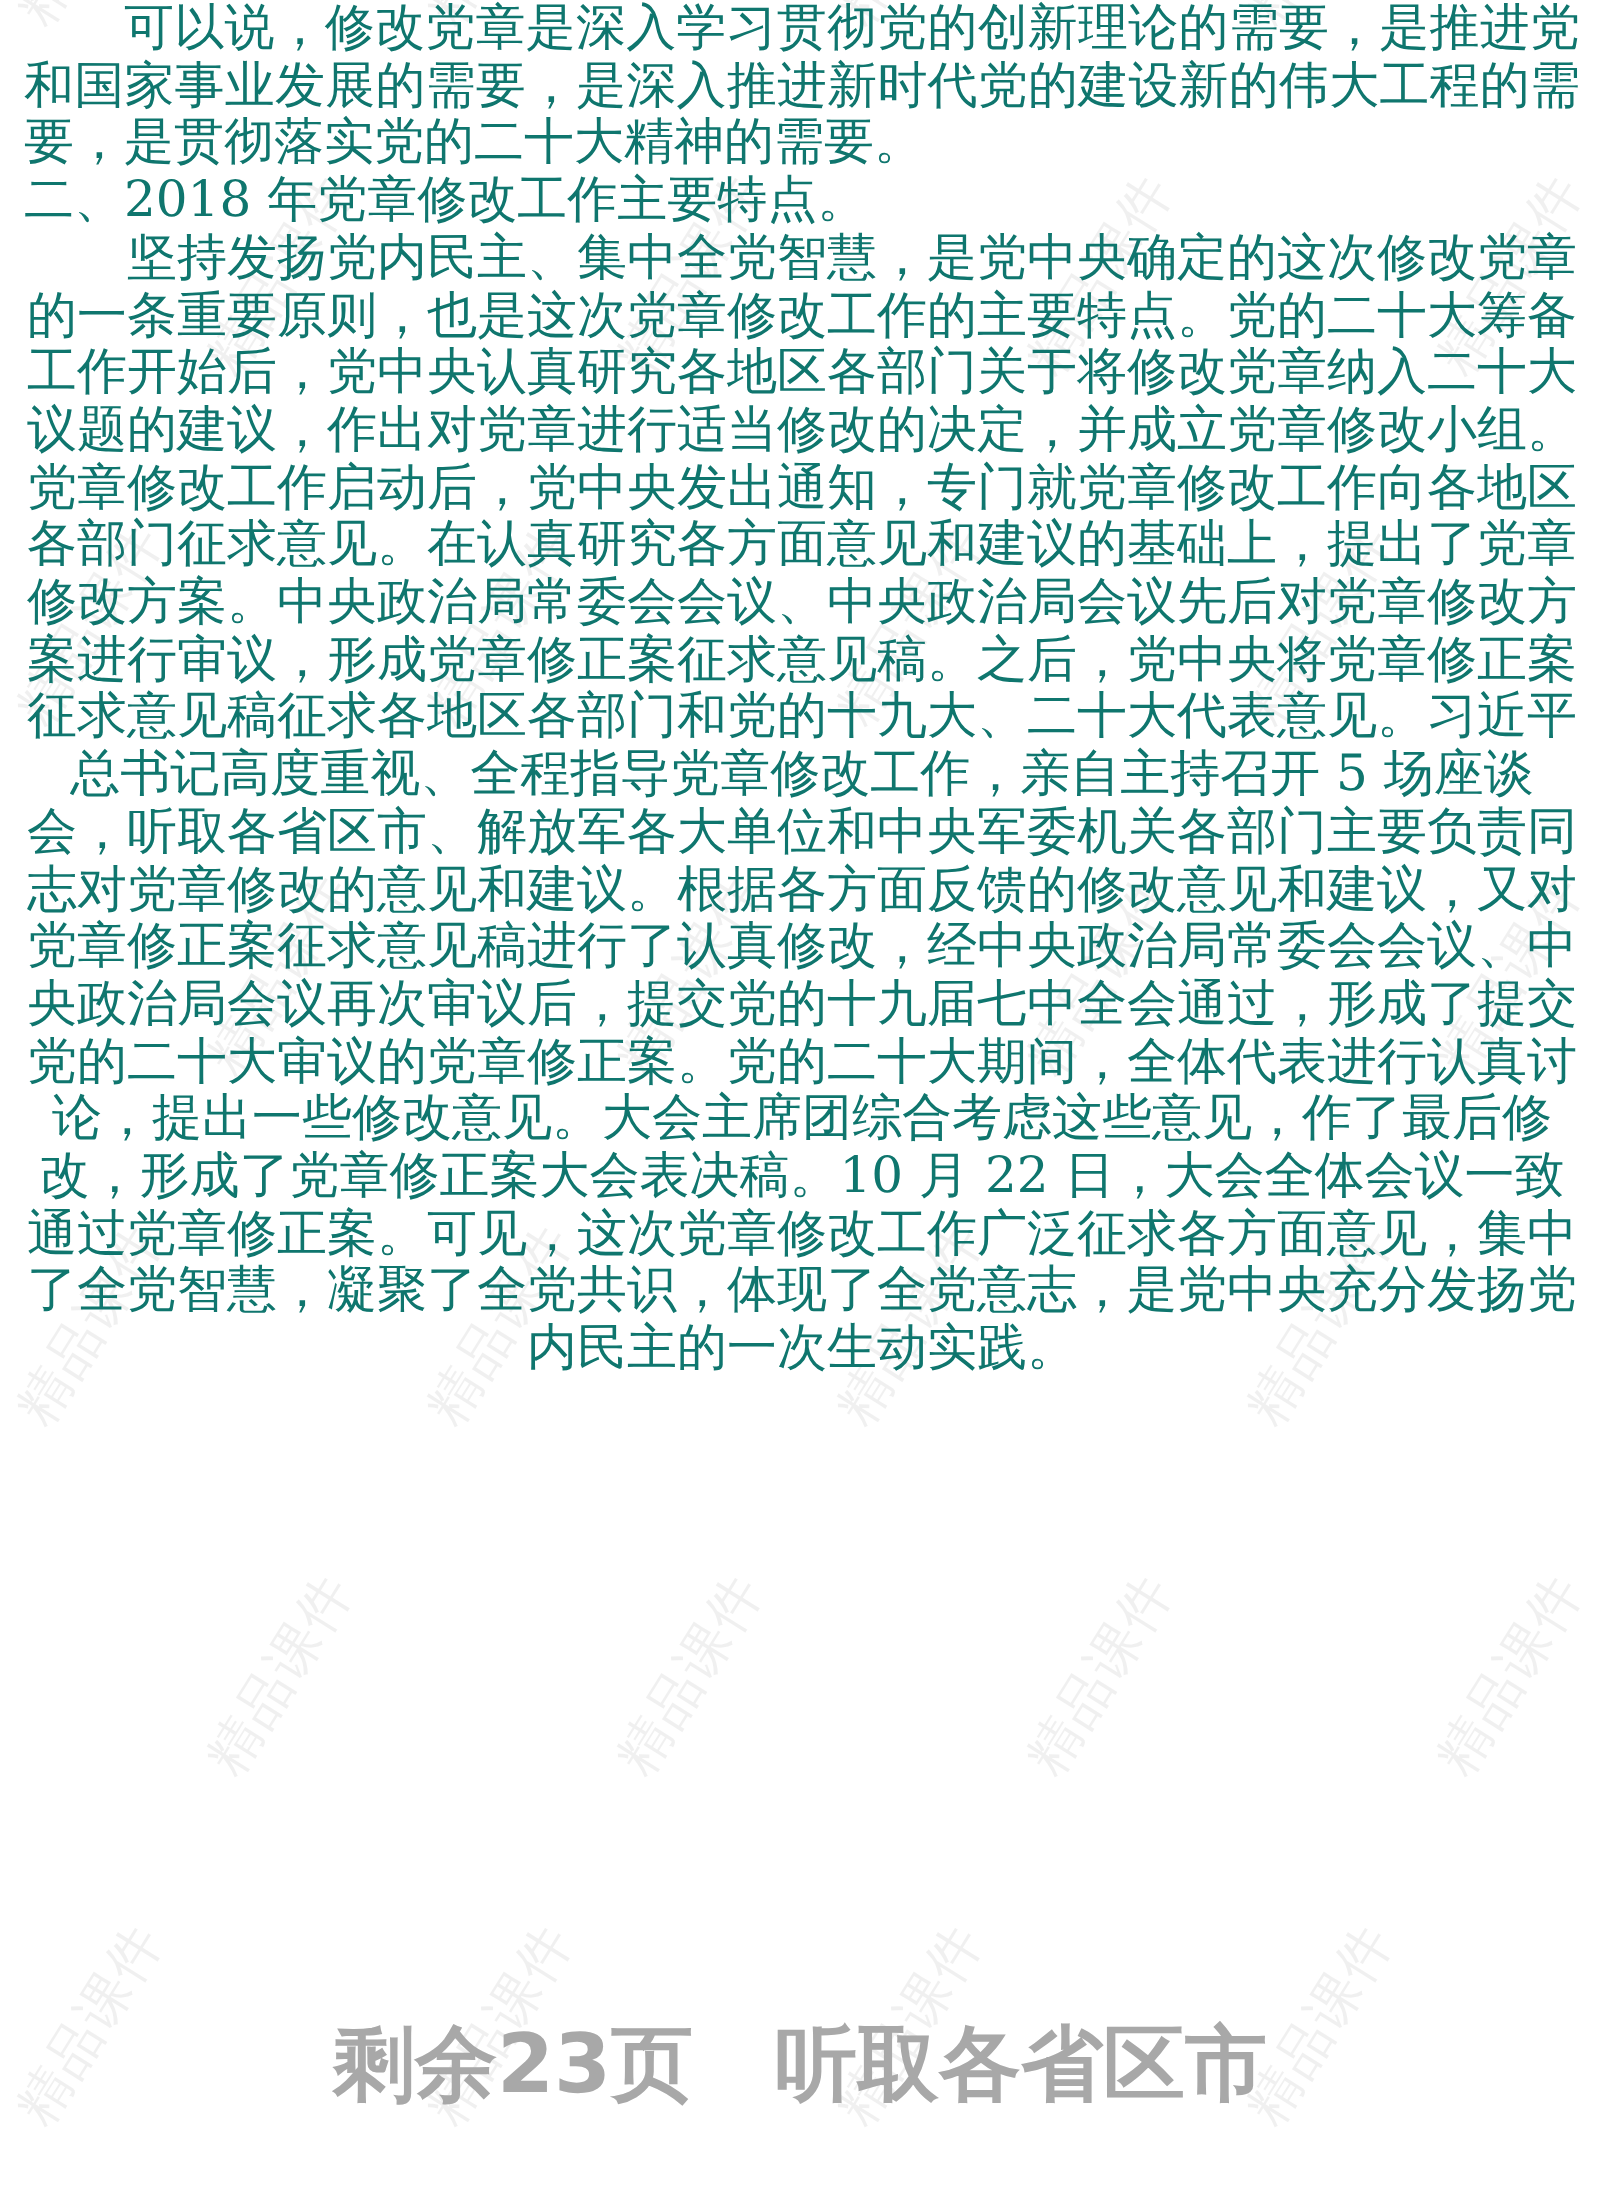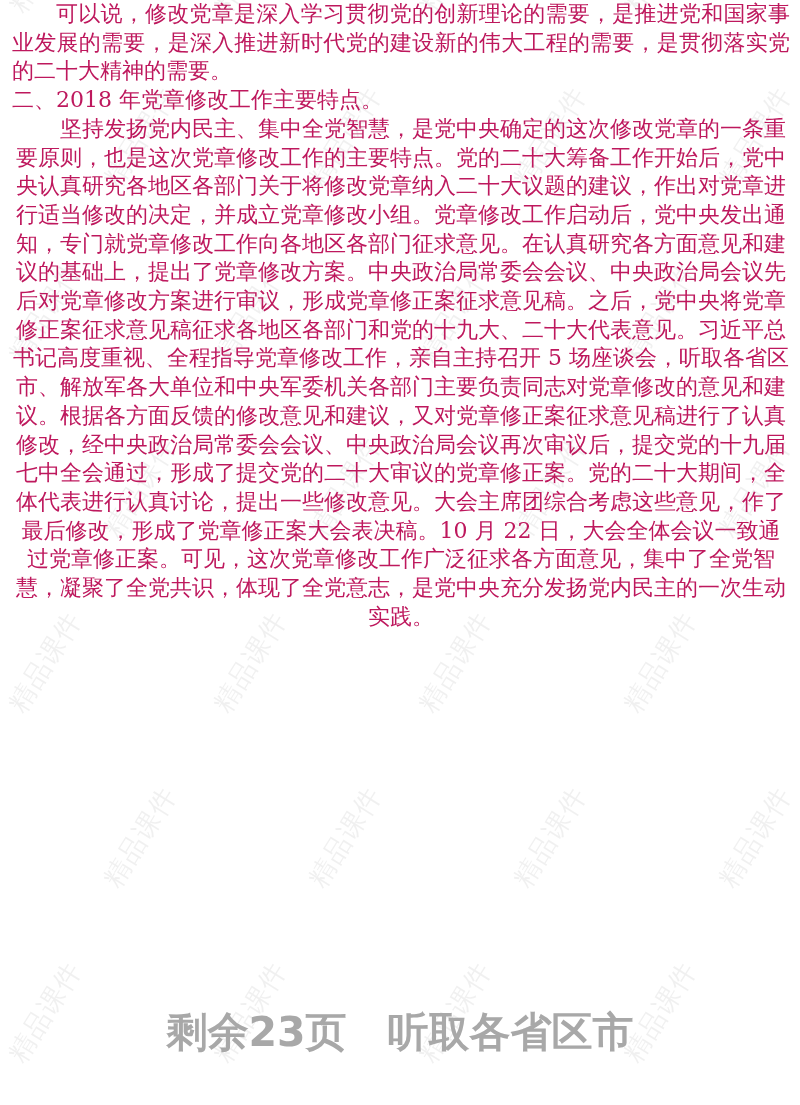--- a/index.html
+++ b/index.html
@@ -42,22 +42,22 @@
   .doc-body {
     position: absolute;
     left: 12px;
     top: 0;
     width: 778px;
     z-index: 3;
   }
 
   .para {
     margin: 0;
-    color: #be185d;
-    font-size: 22px;
+    color: #0f766e;
+    font-size: 25px;
     line-height: 28.7px;
     text-align: justify;
     text-justify: inter-character;
     text-indent: 2em;
     font-family: "DejaVu Serif", "Liberation Serif", serif;
   }
 
   .para.no-indent {
     text-indent: 0;
   }

